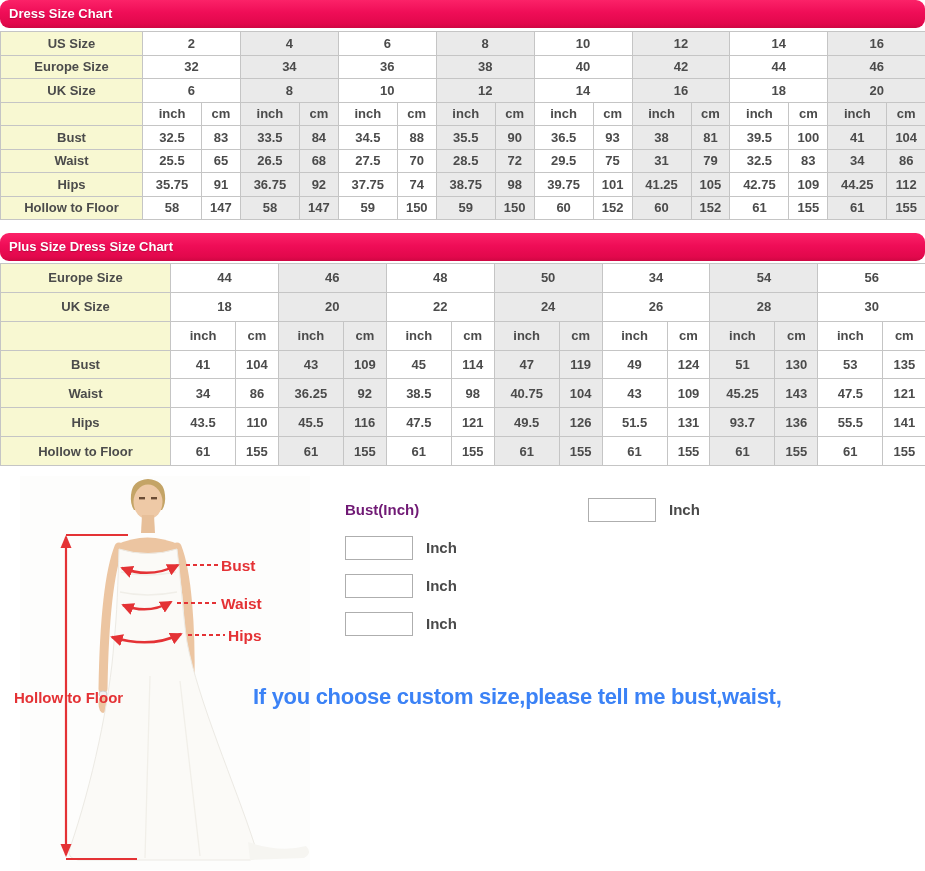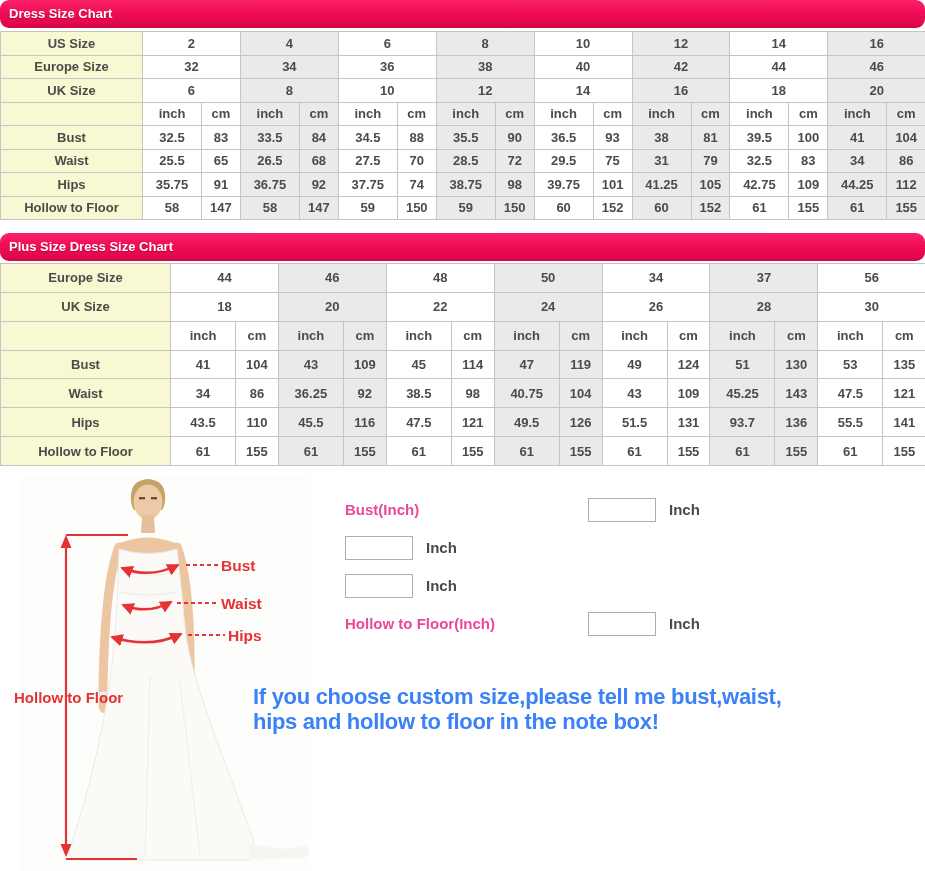--- a/index.html
+++ b/index.html
@@ -15,21 +15,21 @@
        table-layout:fixed;background:#fff;}
   #t1{top:31px;height:189px;}
   #t2{top:263px;height:203px;}
   .sz td{border:1px solid #c5c5c5;text-align:center;vertical-align:middle;
        font-size:13px;font-weight:bold;color:#4b4b4b;padding:0;overflow:hidden;
        background:#fff;}
   .sz td.lbl{background:#f8f8d2;}
   .sz td.g{background:#eaeaea;}
   #formFields{position:absolute;left:345px;top:496px;width:420px;}
   .frow{display:flex;align-items:center;height:27px;margin-bottom:11px;}
-  .frow .flabel{width:243px;font-size:15px;font-weight:bold;color:#ec4899;}
+  .frow .flabel{width:243px;font-size:15px;font-weight:bold;color:#701a75;}
   .frow input{width:58px;height:20px;border:1px solid #aeaeae;background:#fff;
        margin-right:13px;font-family:"Liberation Sans",sans-serif;font-size:14px;
        font-weight:bold;color:#444;padding:1px 4px;}
   .frow .funit{font-size:15px;font-weight:bold;color:#4a4a4a;}
   #note{position:absolute;left:253px;top:684px;width:672px;font-size:22px;
        font-weight:800;color:#3b82f6;line-height:1.14;letter-spacing:-0.3px;}
   #note span{display:block;white-space:nowrap;}
   #fig{position:absolute;left:0;top:476px;}
   .redlbl{font-weight:bold;fill:#e43235;}
 </style>
@@ -209,21 +209,21 @@
       <col style="width:42.9px">
     </colgroup>
     <tbody>
       <tr>
         <td class="lbl">Europe Size</td>
         <td colspan="2">44</td>
         <td colspan="2" class="g">46</td>
         <td colspan="2">48</td>
         <td colspan="2" class="g">50</td>
         <td colspan="2">34</td>
-        <td colspan="2" class="g">37</td>
+        <td colspan="2" class="g">54</td>
         <td colspan="2">56</td>
       </tr>
       <tr>
         <td class="lbl">UK Size</td>
         <td colspan="2">18</td>
         <td colspan="2" class="g">20</td>
         <td colspan="2">22</td>
         <td colspan="2" class="g">24</td>
         <td colspan="2">26</td>
         <td colspan="2" class="g">28</td>
@@ -366,22 +366,20 @@
     </div>
     <div class="frow">
       <input type="text" value="" style="">
       <span class="funit">Inch</span>
     </div>
     <div class="frow">
       <input type="text" value="" style="">
       <span class="funit">Inch</span>
     </div>
     <div class="frow">
-      <span class="flabel">Hollow to Floor(Inch)</span>
       <input type="text" value="" style="">
       <span class="funit">Inch</span>
     </div>
   </div>
 
 <div id="note">
   <span>If you choose custom size,please tell me bust,waist,</span>
-  <span>hips and hollow to floor in the note box!</span>
 </div>
 
 </body></html>

